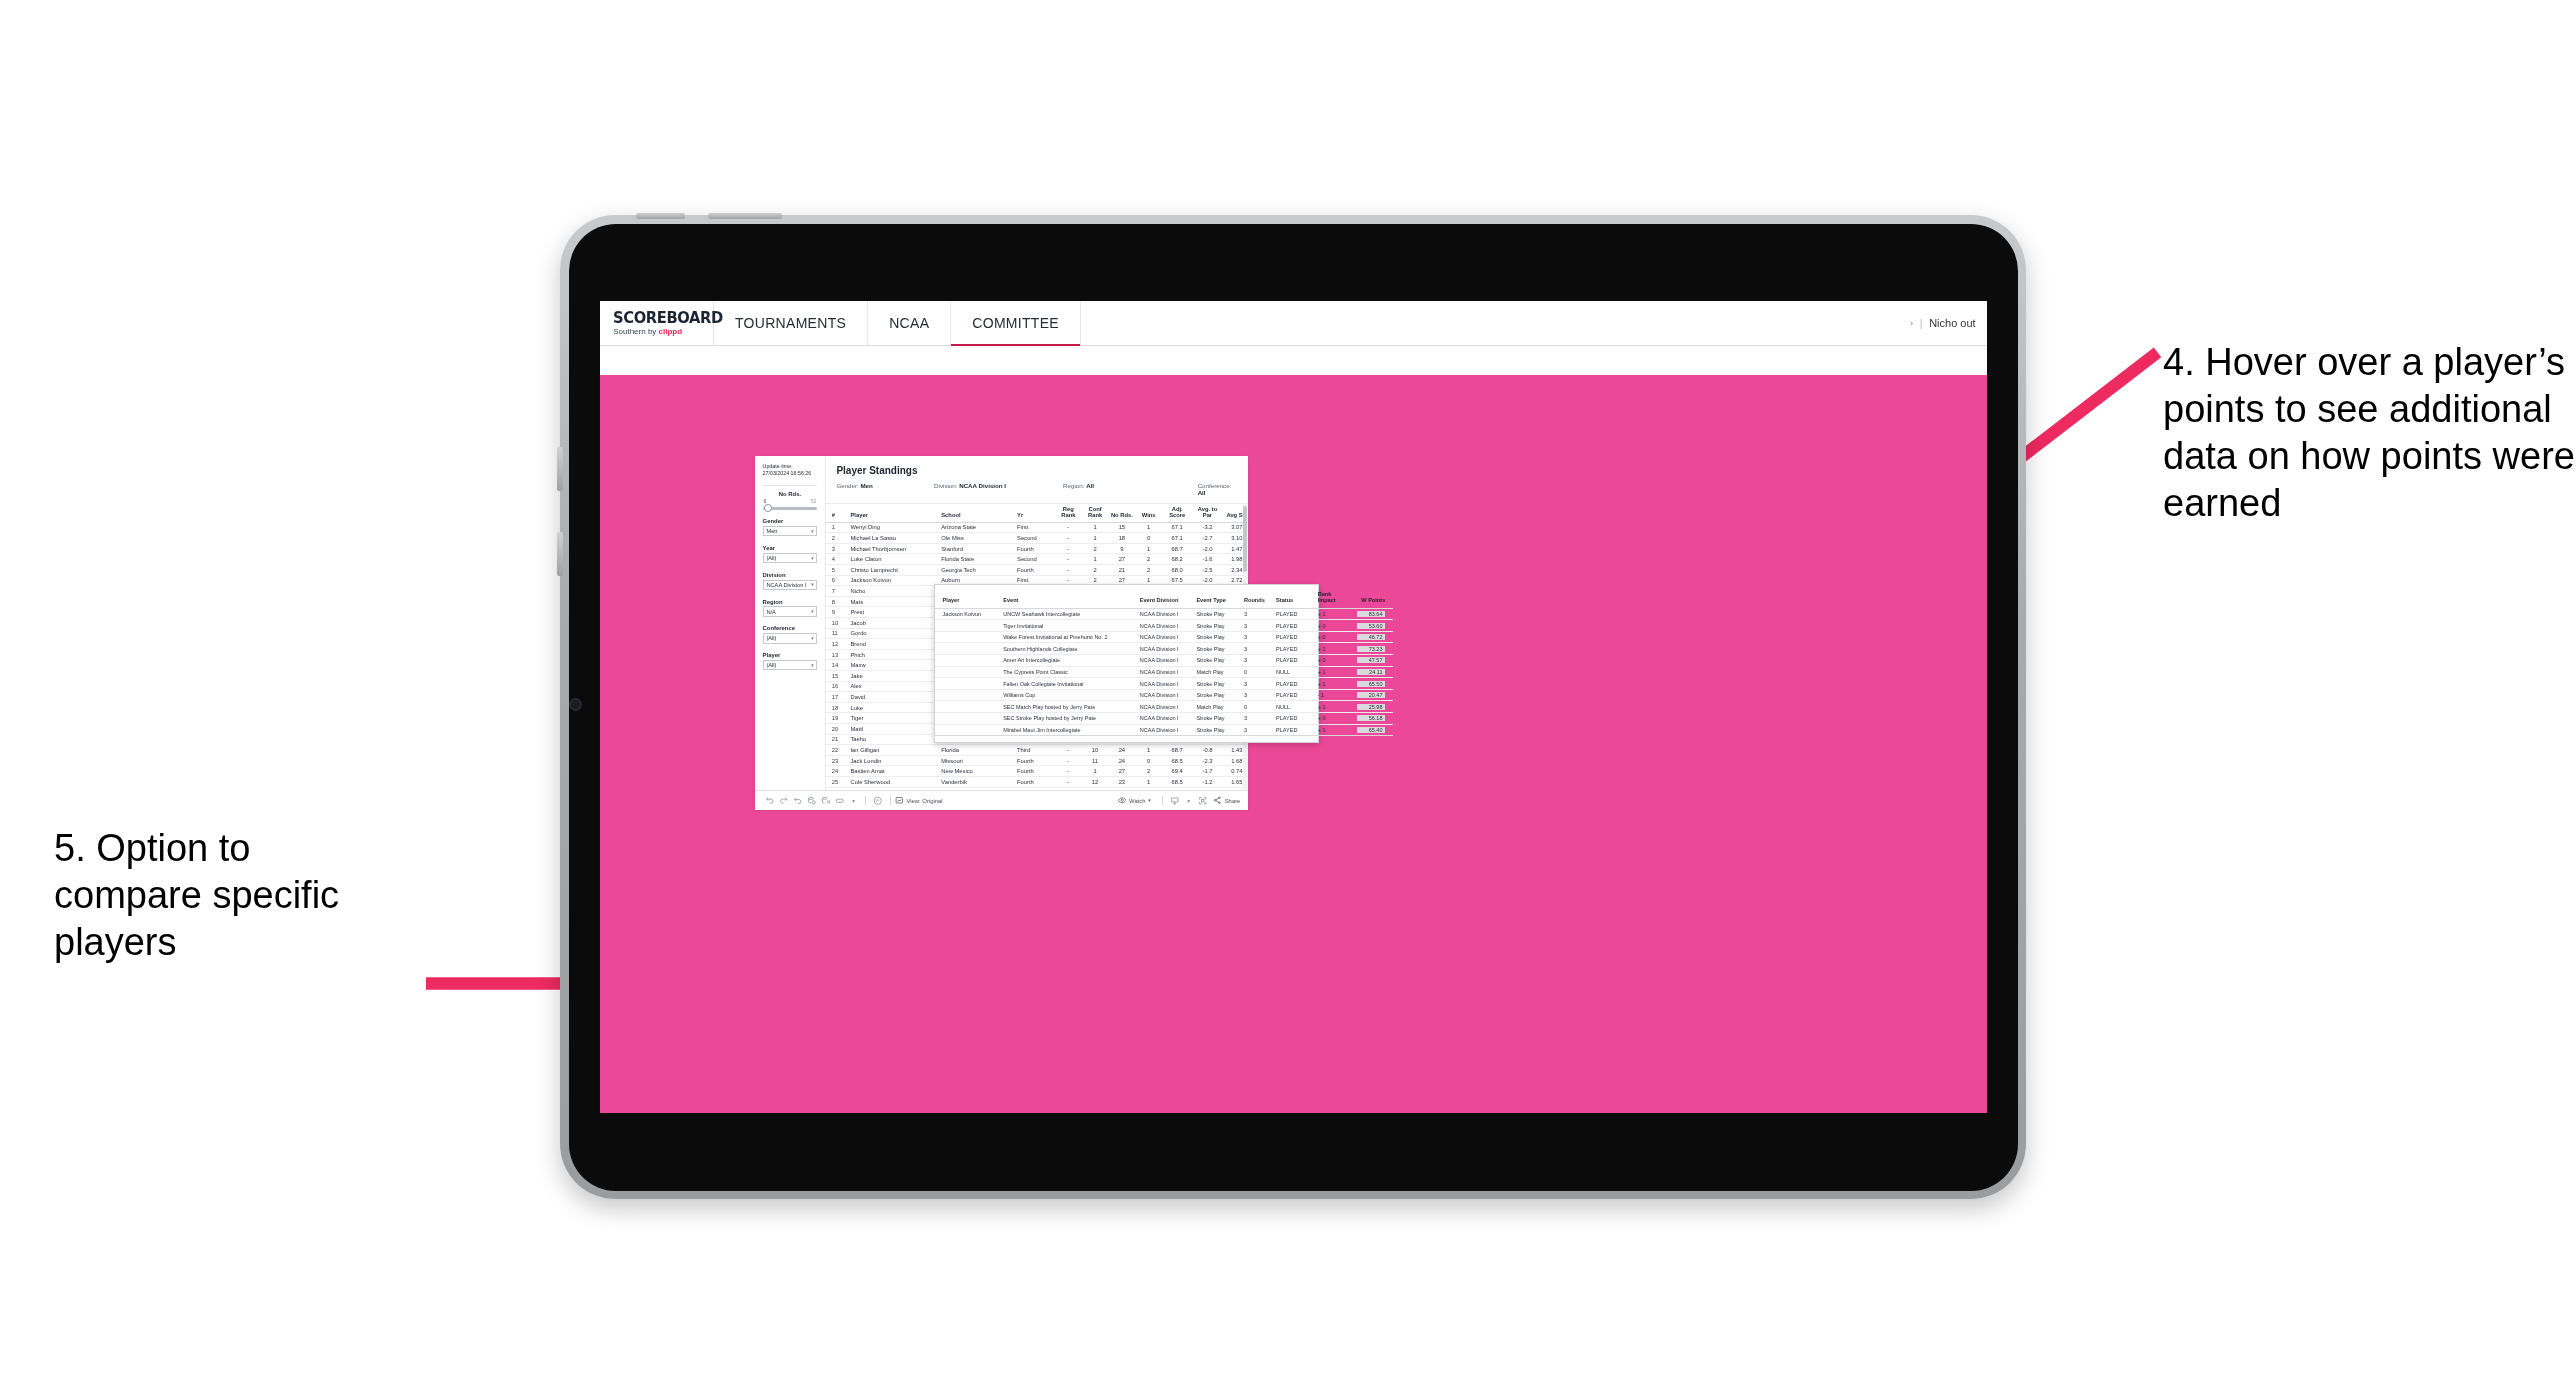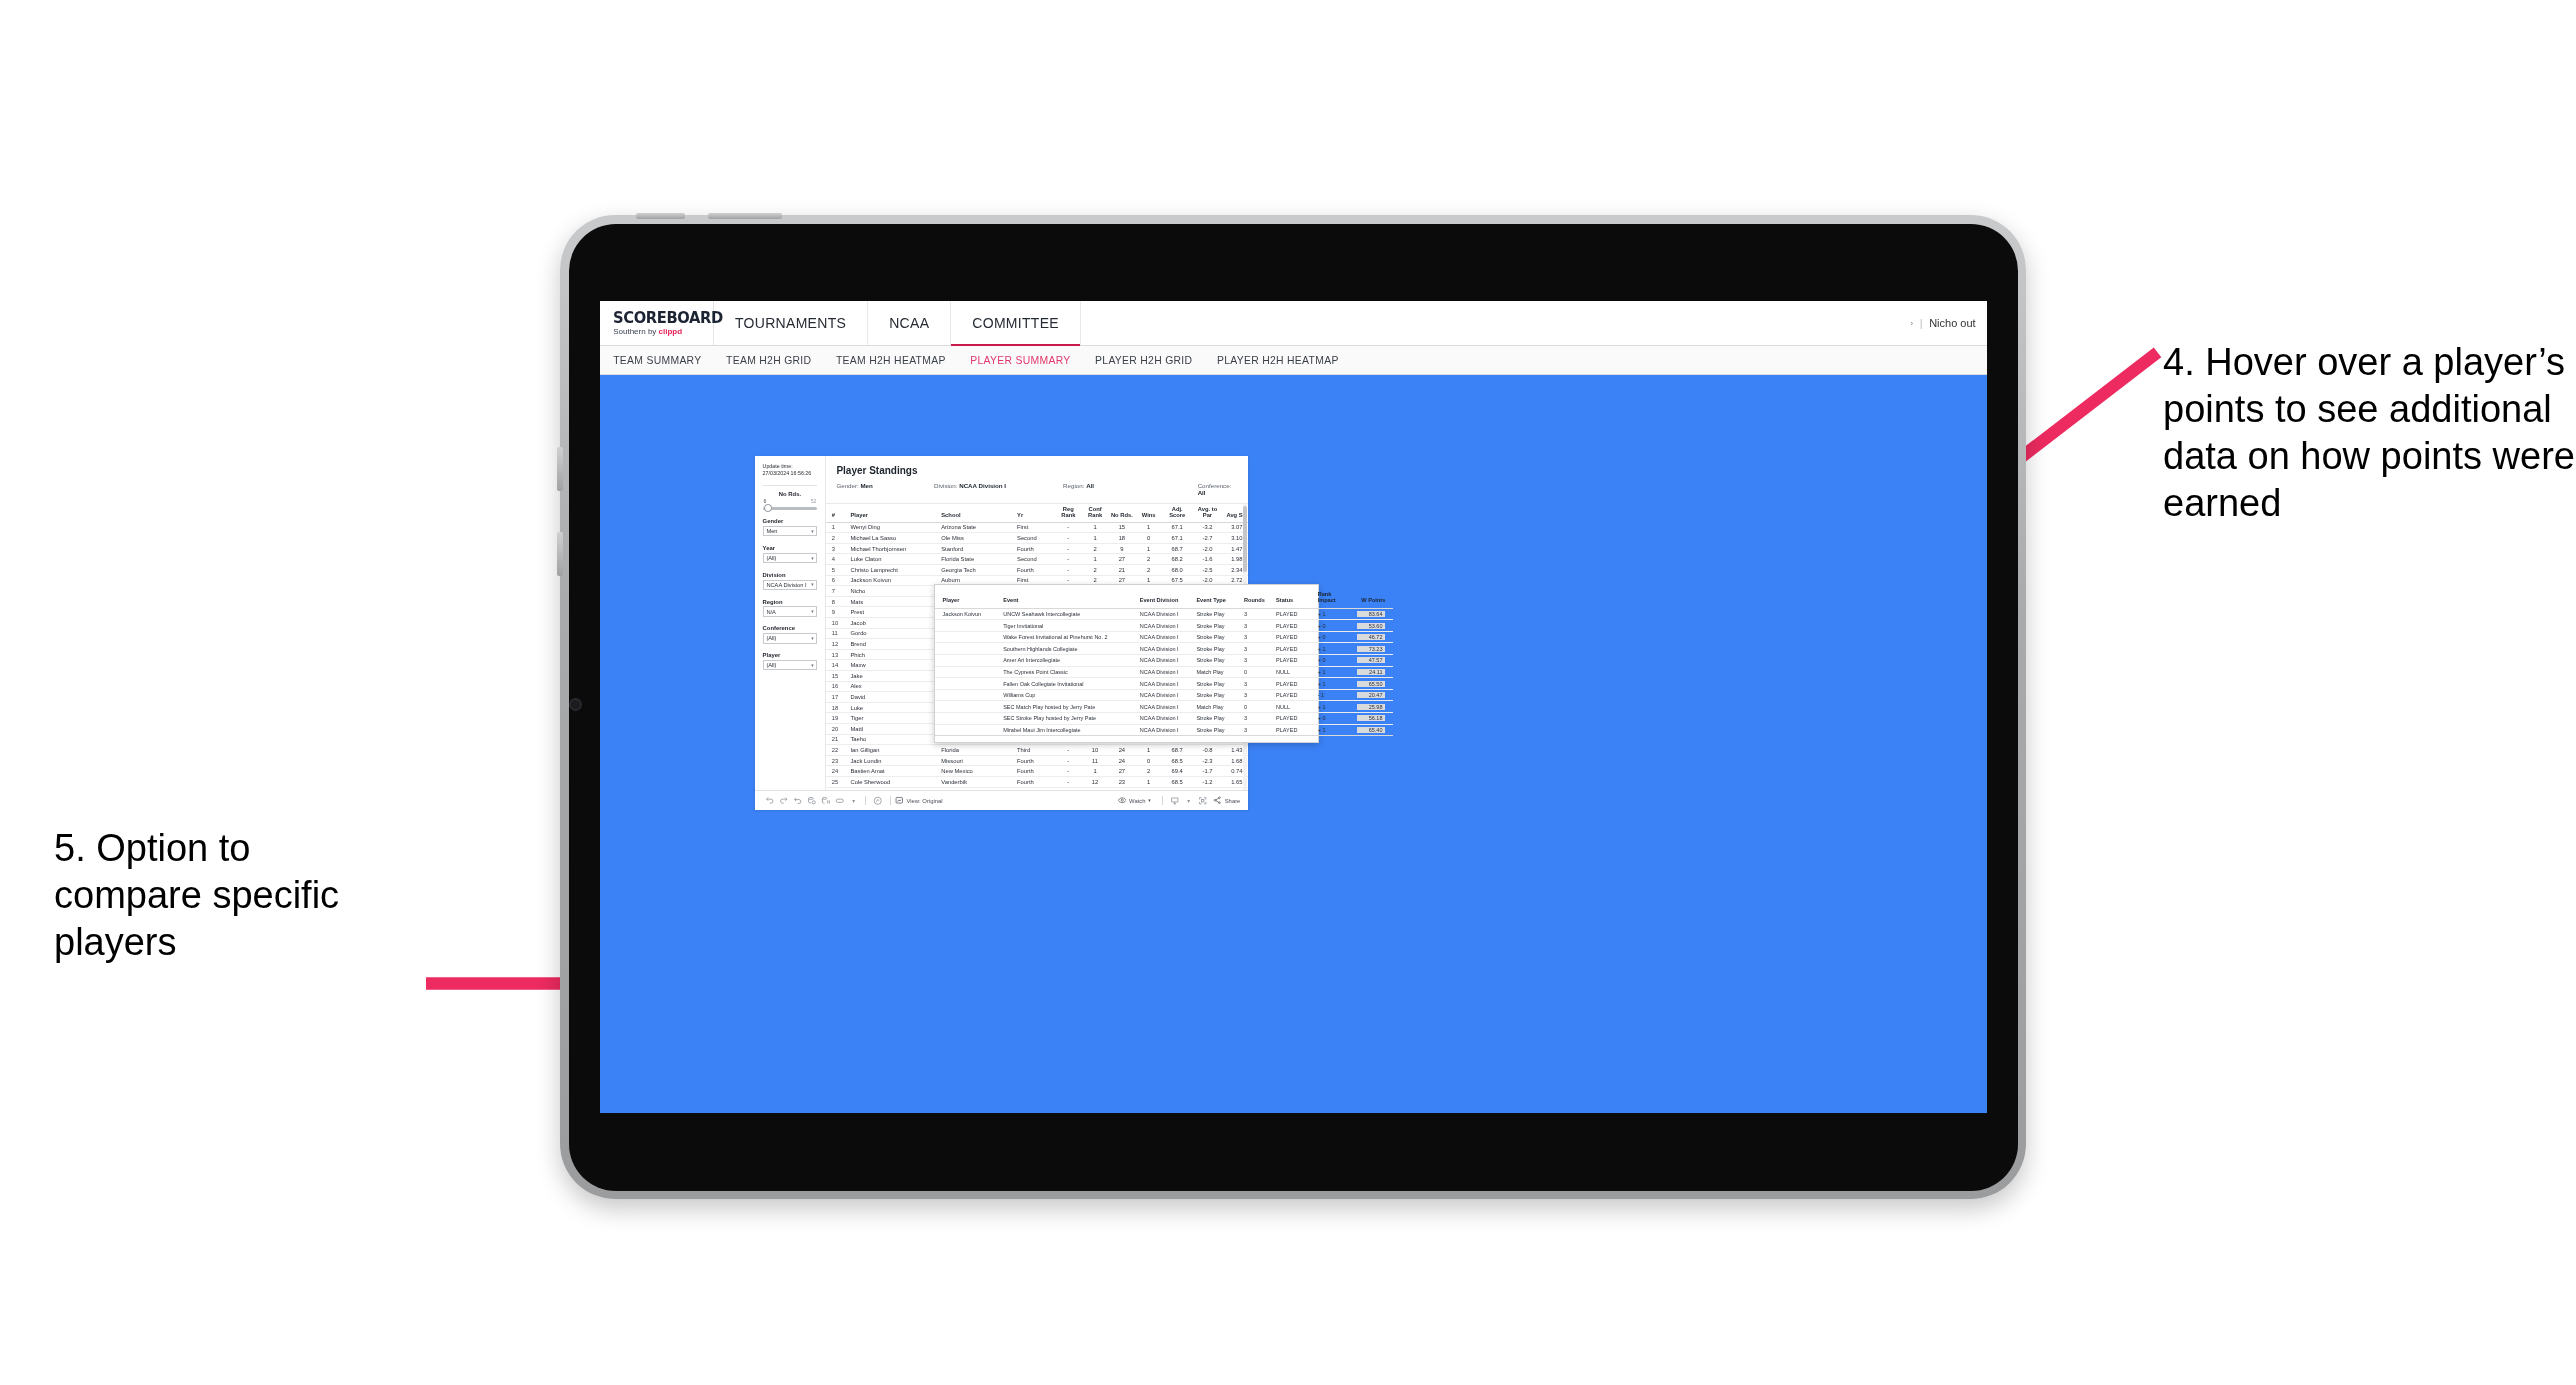--- a/index.html
+++ b/index.html
@@ -46,21 +46,21 @@
   .topbar-right{margin-left:auto;display:flex;align-items:center;padding-right:11.4px;gap:6.6px;font-size:11px;color:#333;}
   .caret-sm{font-size:7.6px;color:#777;}
   .vdiv{color:#bbb;}
 
   
   .subbar{height:28px;background:#fafafa;border-bottom:0.9px solid #dcdcdc;display:flex;align-items:center;padding-left:13.2px;gap:24.6px;}
   .sub-item{font-size:10.4px;color:#3a3f47;letter-spacing:0.3px;cursor:pointer;}
   .sub-item.active{color:#e0376b;}
 
   
-  .canvas{position:absolute;left:0;top:74px;right:0;bottom:0;background:#3b82f6;}
+  .canvas{position:absolute;left:0;top:74px;right:0;bottom:0;background:#ec4899;}
 
   
   .viz{
     position:absolute;left:155px;top:81px;width:493px;height:354px;
     background:#fff;box-shadow:0 0.9px 2.8px rgba(0,0,0,.16);
     display:flex;flex-direction:column;
   }
   .viz-body{flex:1;display:flex;min-height:0;}
 
   
@@ -173,28 +173,20 @@
     <div class="nav-item">TOURNAMENTS</div>
     <div class="nav-item">NCAA</div>
     <div class="nav-item active">COMMITTEE</div>
     <div class="topbar-right">
       <span class="caret-sm">›</span>
       <span class="vdiv">|</span>
       <span>Nicho out</span>
     </div>
   </div>
 
-  <div class="subbar">
-    <div class="sub-item">TEAM SUMMARY</div>
-    <div class="sub-item">TEAM H2H GRID</div>
-    <div class="sub-item">TEAM H2H HEATMAP</div>
-    <div class="sub-item active">PLAYER SUMMARY</div>
-    <div class="sub-item">PLAYER H2H GRID</div>
-    <div class="sub-item">PLAYER H2H HEATMAP</div>
-  </div>
 
   <div class="canvas">
     <div class="viz">
       <div class="viz-body">
 
         <div class="side">
           <div class="upd">
             <div>Update time:</div>
             <div>27/03/2024 16:56:26</div>
           </div>

